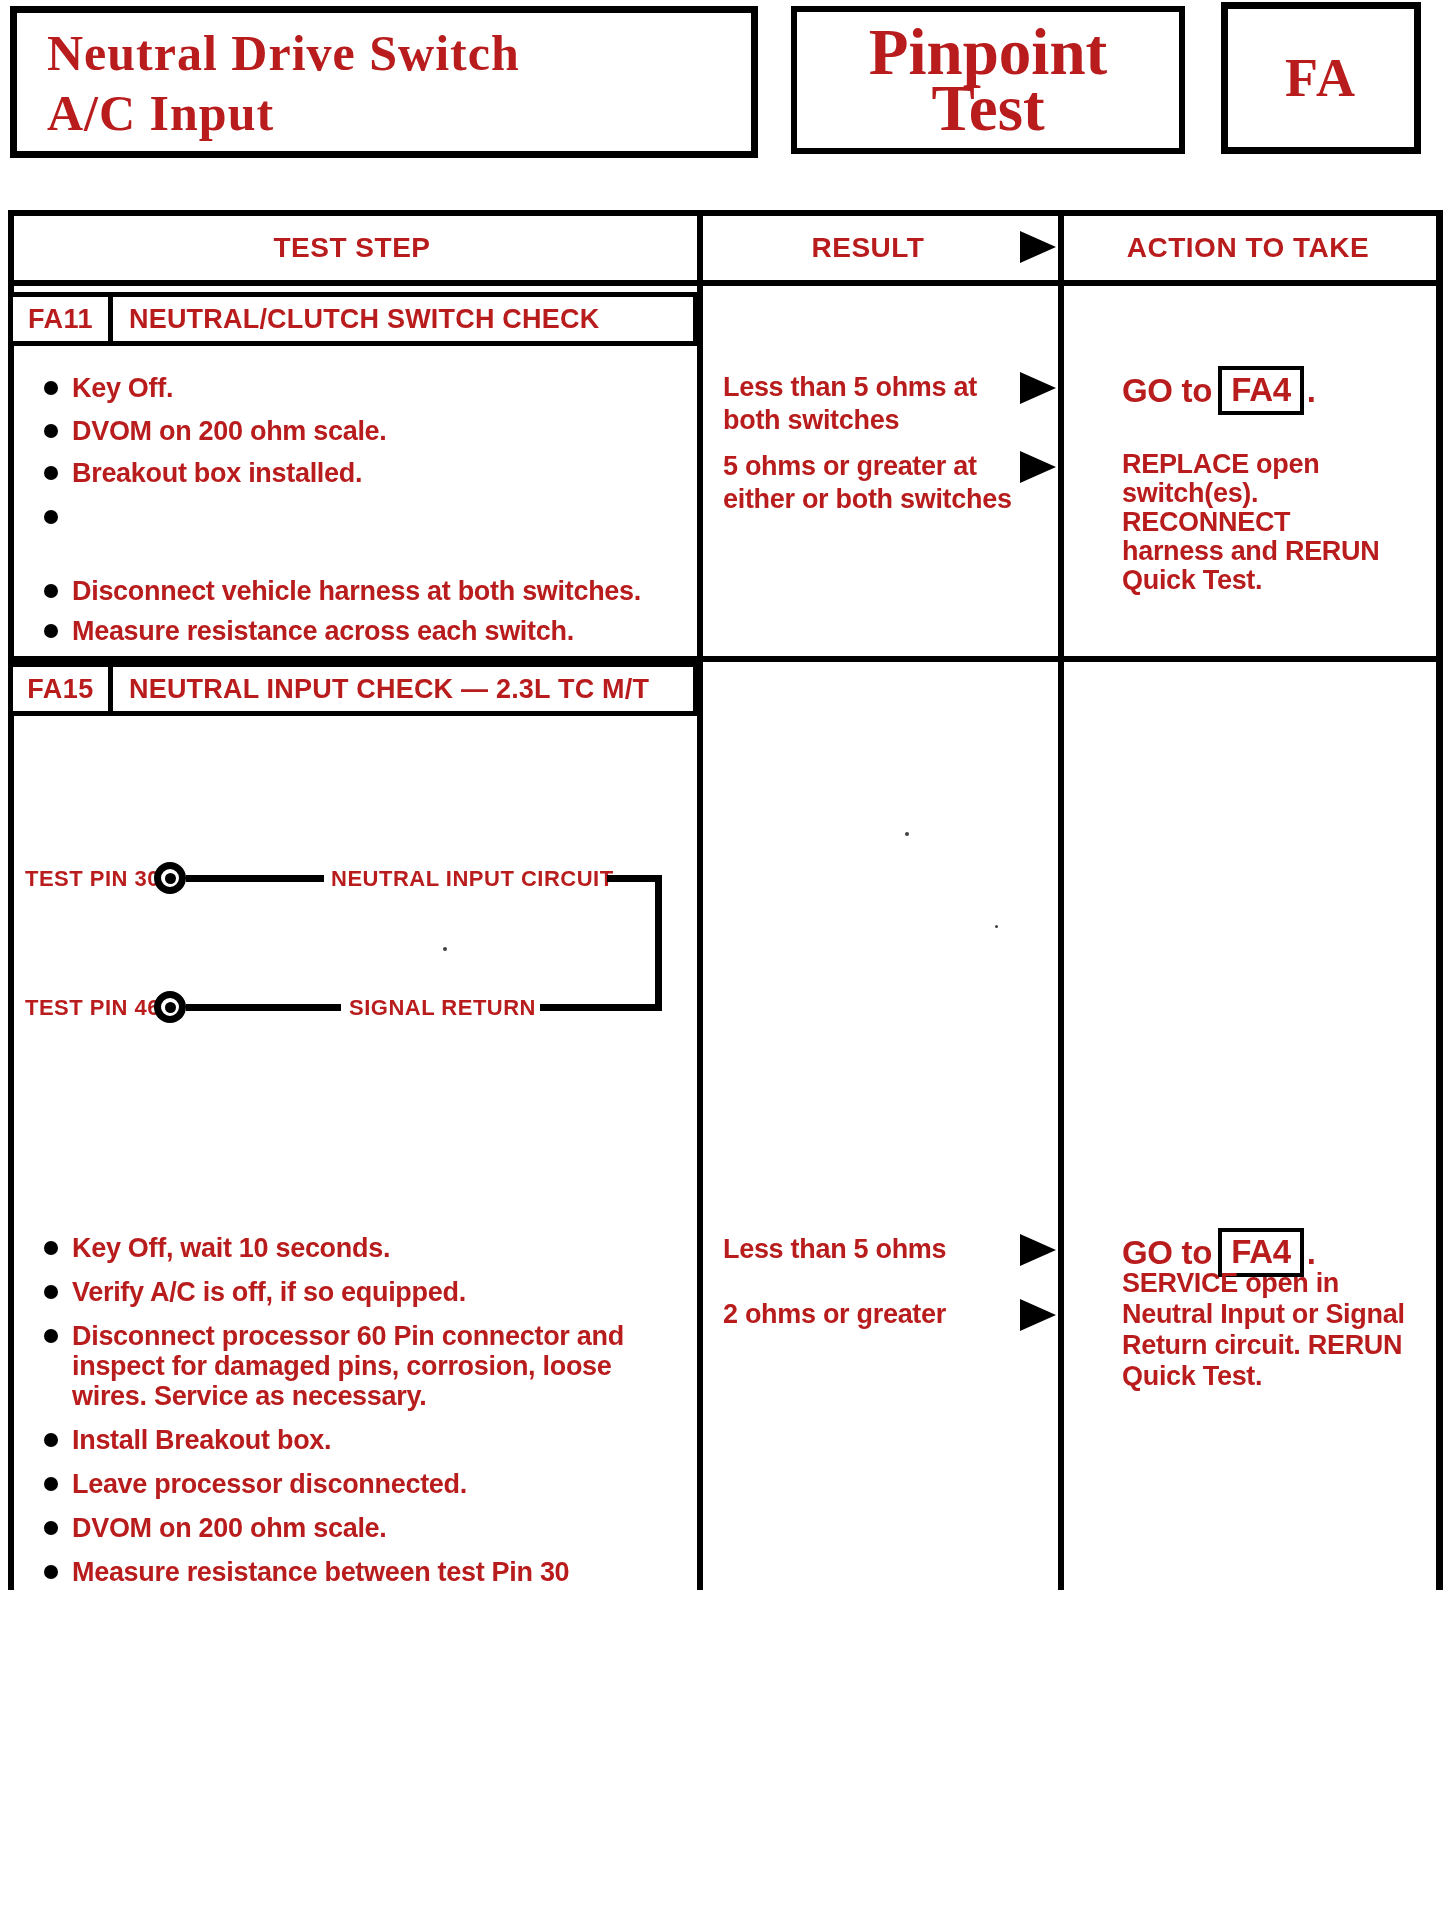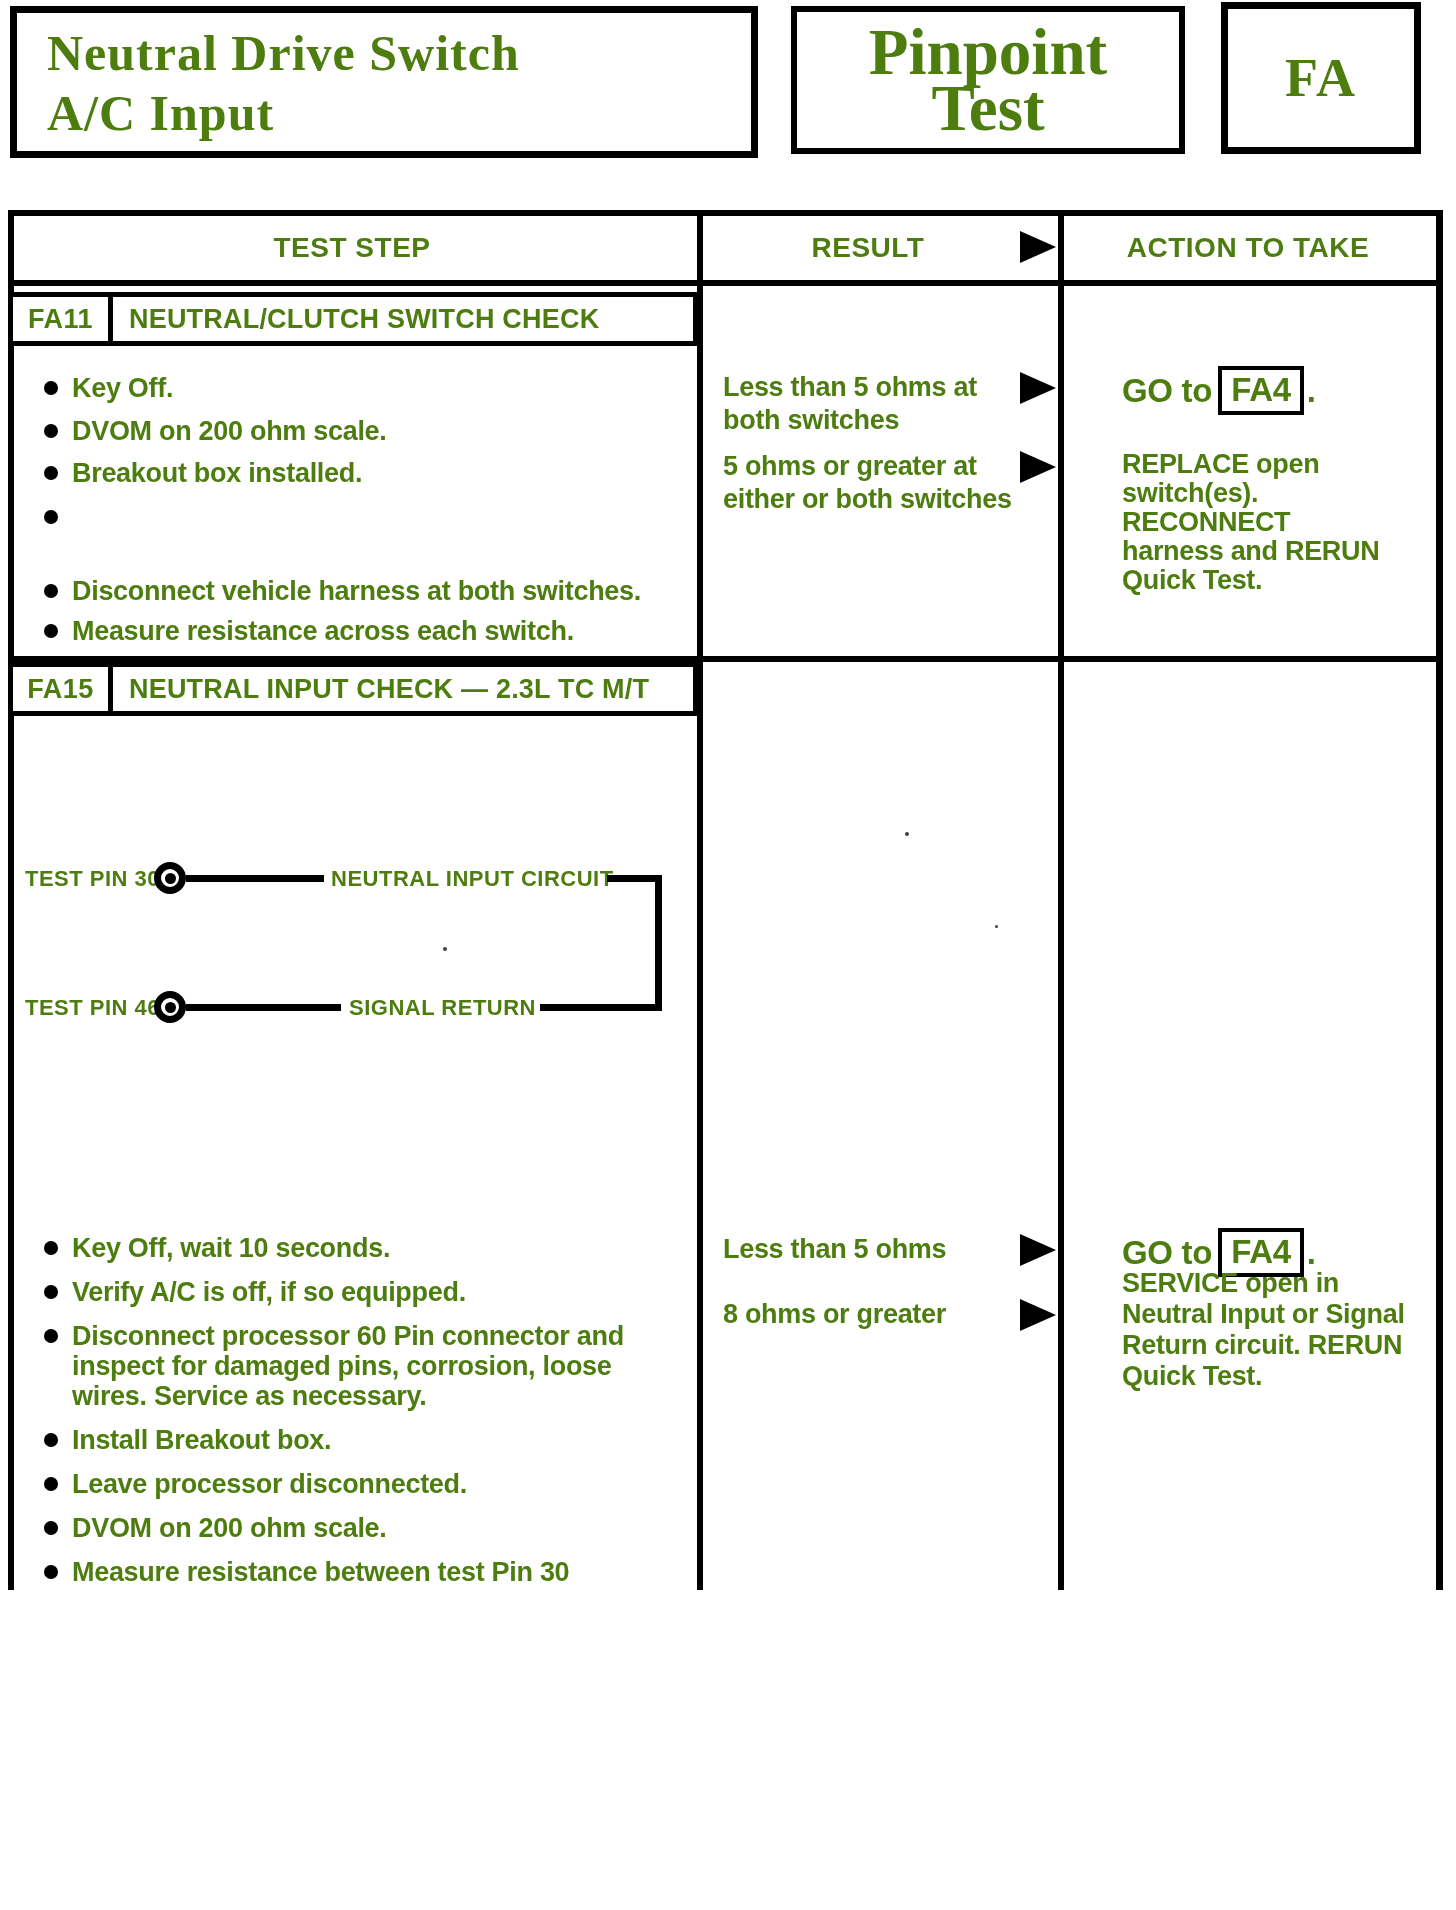--- a/index.html
+++ b/index.html
@@ -1,16 +1,16 @@
 <!DOCTYPE html>
 <html><head>
 <meta charset="utf-8">
 <style>
   html,body{margin:0;padding:0;background:#fff;}
-  .page{position:relative;width:1456px;height:1590px;background:#fff;color:#4d7c0f;
+  .page{position:relative;width:1456px;height:1590px;background:#fff;color:#b91c1c;
         font-family:"Liberation Sans",sans-serif;overflow:hidden;}
   .line{position:absolute;background:#000;}
   
   .hdr-box{position:absolute;border:7px solid #000;box-sizing:border-box;background:#fff;
            font-family:"Liberation Serif",serif;font-weight:bold;white-space:pre-line;}
   .hdr-title{left:10px;top:6px;width:748px;height:152px;font-size:50px;line-height:60px;
              padding:10px 0 0 30px;letter-spacing:1px;}
   .hdr-center{left:791px;top:6px;width:394px;height:148px;border-width:6px;display:flex;
               align-items:center;justify-content:center;text-align:center;font-size:65px;line-height:56px;}
   .hdr-code{left:1221px;top:2px;width:200px;height:152px;display:flex;align-items:center;
@@ -145,21 +145,21 @@
 (Neutral Input circuit) and test Pin 46 (Signal
 Return circuit) at the Breakout box.</div>
 
   <div class="res" style="left:723px;top:1233px;">Less than 5 ohms</div>
   <div class="arrow" style="left:1020px;top:1234px;"></div>
   <div class="goto" style="left:1122px;top:1228px;">
     <span>GO to</span>
     <span class="fa4box">FA4</span>
     <span>.</span>
   </div>
-  <div class="res" style="left:723px;top:1298px;">8 ohms or greater</div>
+  <div class="res" style="left:723px;top:1298px;">2 ohms or greater</div>
   <div class="arrow" style="left:1020px;top:1299px;"></div>
   <div class="act lh31" style="left:1122px;top:1268px;">SERVICE open in
 Neutral Input or Signal
 Return circuit. RERUN
 Quick Test.</div>
 
   <div class="speck" style="left:905px;top:832px;width:4px;height:4px;"></div>
   <div class="speck" style="left:995px;top:925px;width:3px;height:3px;"></div>
   <div class="speck" style="left:443px;top:947px;width:4px;height:4px;"></div>
   <div class="speck" style="left:575px;top:1846px;width:3px;height:3px;"></div>

